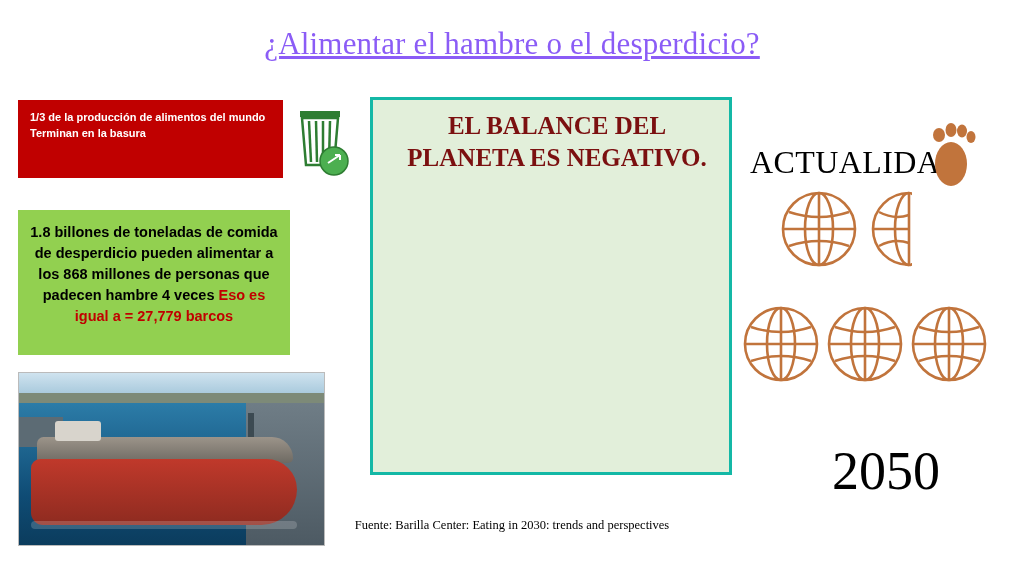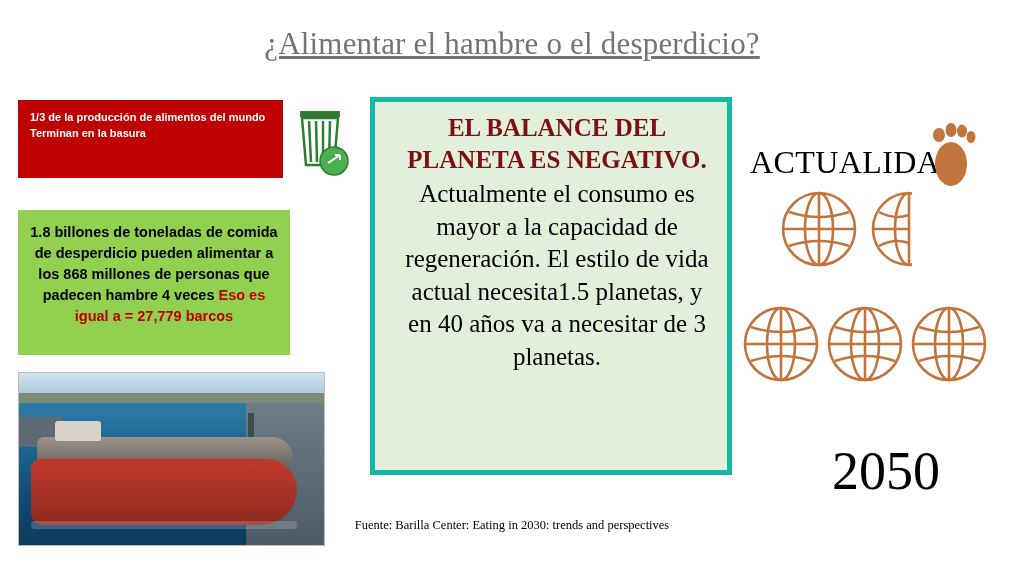--- a/index.html
+++ b/index.html
@@ -22,21 +22,21 @@
 
   
   #title {
     position: absolute;
     left: 0;
     top: 26px;
     width: 1024px;
     text-align: center;
     font-family: "Liberation Serif", serif;
     font-size: 31px;
-    color: #737373;
+    color: #8b5cf6;
     text-decoration: underline;
     letter-spacing: 0.2px;
   }
 
   
   #red-box {
     position: absolute;
     left: 18px;
     top: 100px;
     width: 265px;
@@ -82,21 +82,21 @@
   }
 
   
   #center-box {
     position: absolute;
     left: 370px;
     top: 97px;
     width: 362px;
     height: 378px;
     background: #E2EFDA;
-    border: 5px solid #14b8a6;
+    border: 3px solid #14b8a6;
     box-sizing: border-box;
     text-align: center;
     padding: 10px 12px 0 24px;
   }
   #center-box .hdr {
     font-family: "Liberation Serif", serif;
     font-weight: bold;
     font-size: 25px;
     color: #7B1010;
     line-height: 1.28;
@@ -240,21 +240,20 @@
     </svg>
   </div>
 
   <div id="green-box">
     <span>1.8 billones de toneladas de comida de desperdicio pueden alimentar a los 868 millones de personas que padecen hambre 4 veces</span>
     <span class="highlight">Eso es igual a = 27,779 barcos</span>
   </div>
 
   <div id="center-box">
     <div class="hdr">EL BALANCE DEL PLANETA ES NEGATIVO.</div>
-    <div class="body">Actualmente el consumo es mayor a la capacidad de regeneración. El estilo de vida actual necesita1.5 planetas, y en 40 años va a necesitar de 3 planetas.</div>
   </div>
 
   <div id="actualidad-label">ACTUALIDAD</div>
   <div id="year-label">2050</div>
 
   <div id="footprint-icon">
     <svg width="62" height="70" viewBox="0 0 62 70">
       <ellipse cx="26" cy="44" rx="16" ry="22" fill="#C1743C"></ellipse>
       <ellipse cx="14" cy="15" rx="6" ry="7" fill="#C1743C"></ellipse>
       <ellipse cx="26" cy="10" rx="5.5" ry="7" fill="#C1743C"></ellipse>

